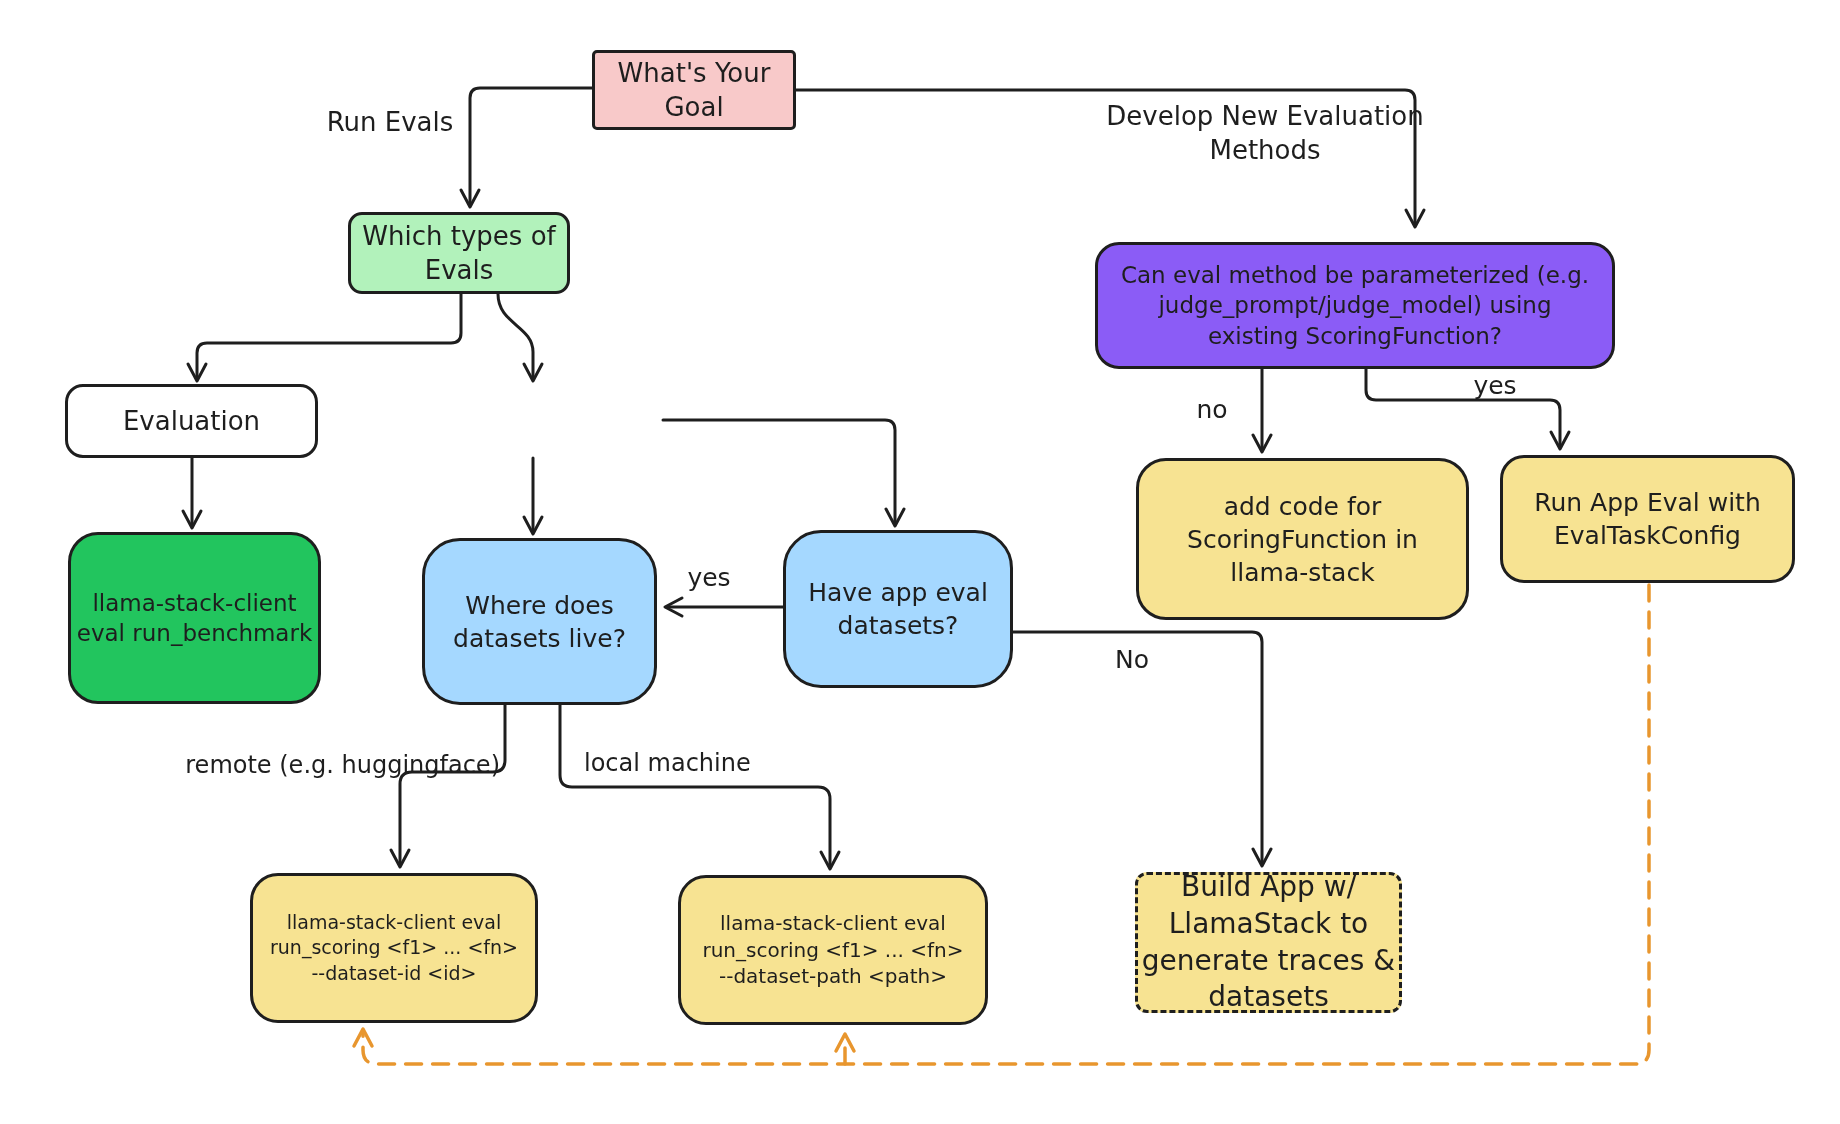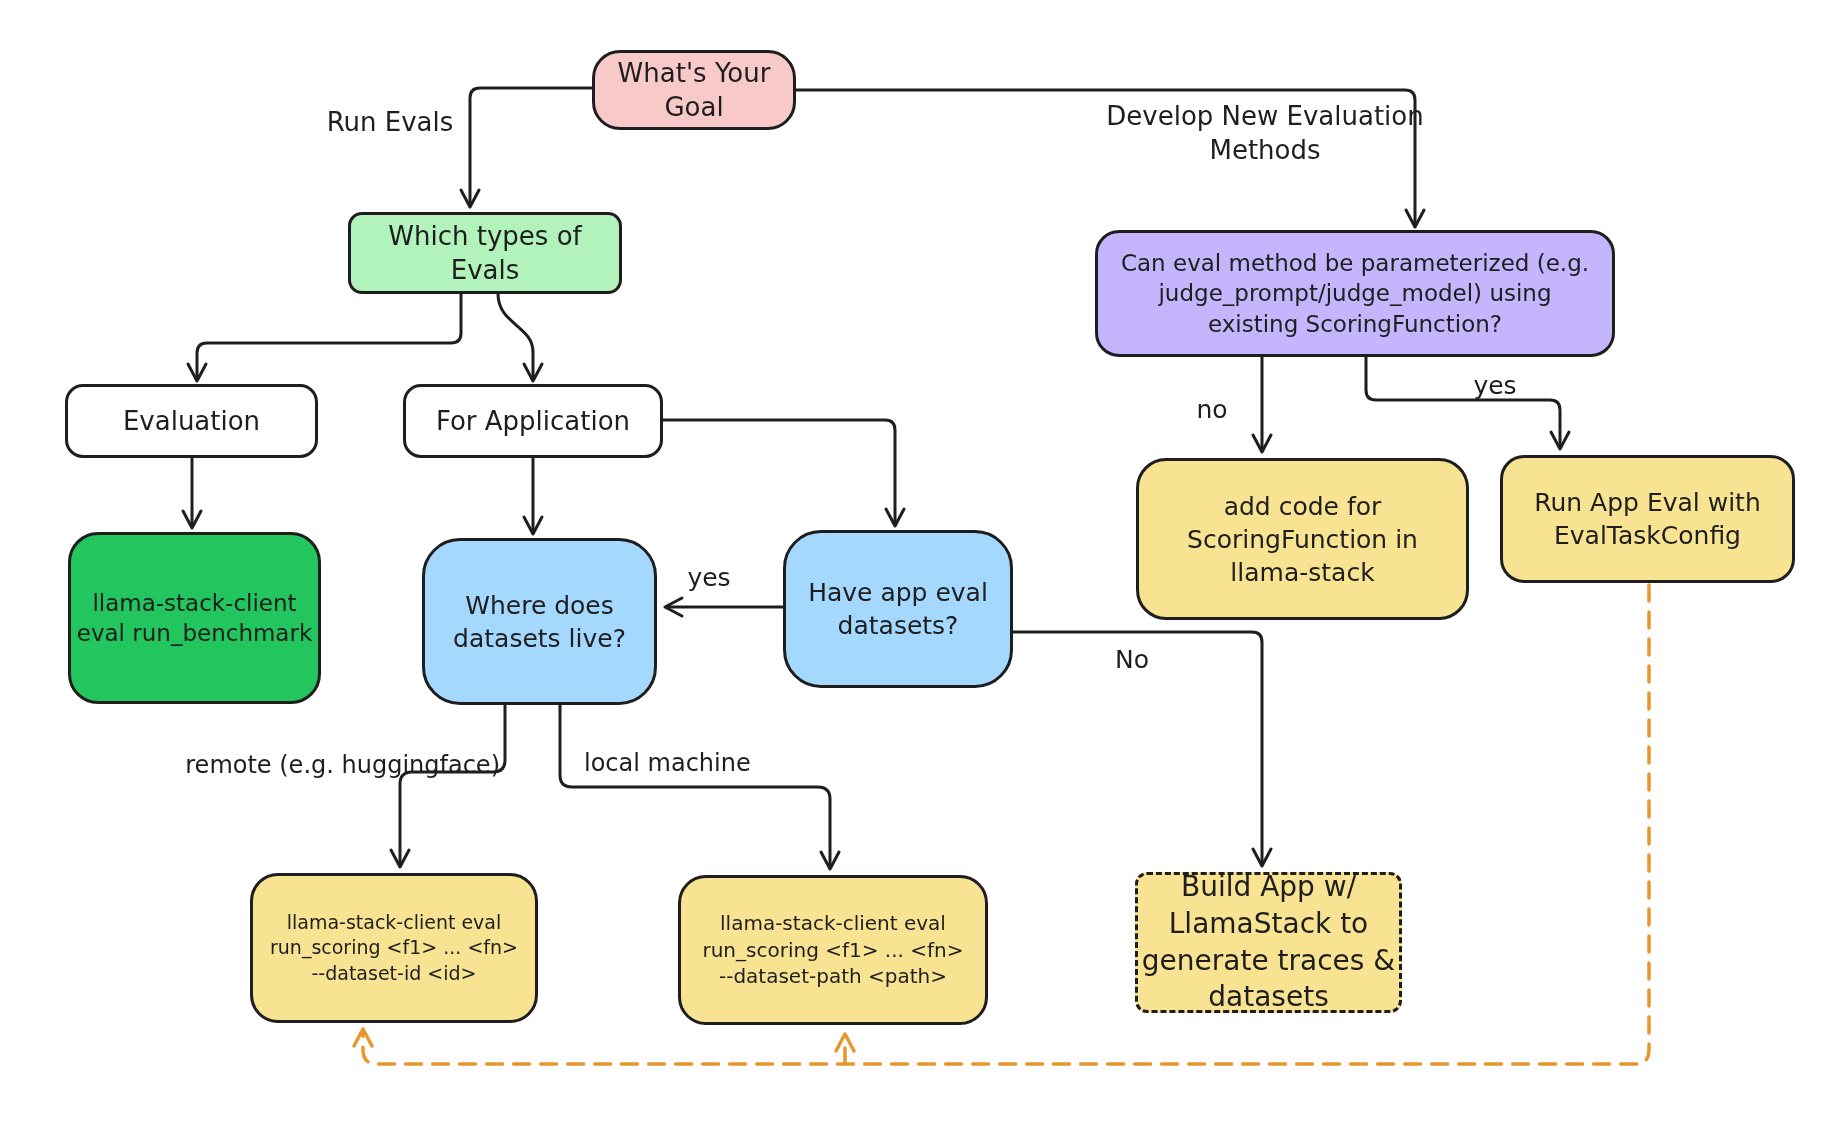--- a/index.html
+++ b/index.html
@@ -30,22 +30,22 @@
   }
   .node .txt { white-space: pre-line; }
   .lbl {
     position: absolute;
     text-align: center;
     white-space: pre-line;
     line-height: 1.3;
     font-size: 25px;
   }
   
-  #n-goal      { left: 592px;  top: 50px;  width: 204px; height: 80px;  border-radius: 28px; font-size: 26px; }
-  #n-which     { left: 348px;  top: 212px; width: 274px; height: 82px;  border-radius: 14px; font-size: 26px; }
+  #n-goal      { left: 592px;  top: 50px;  width: 204px; height: 80px;  border-radius: 5px; font-size: 26px; }
+  #n-which     { left: 348px;  top: 212px; width: 222px; height: 82px;  border-radius: 14px; font-size: 26px; }
   #n-param     { left: 1095px; top: 230px; width: 520px; height: 127px; border-radius: 24px; font-size: 23px; }
   #n-benchmark { left: 65px;   top: 384px; width: 253px; height: 74px;  border-radius: 18px; font-size: 26px; }
   #n-forapp    { left: 403px;  top: 384px; width: 260px; height: 74px;  border-radius: 18px; font-size: 26px; }
   #n-runbench  { left: 68px;   top: 532px; width: 253px; height: 172px; border-radius: 30px; font-size: 23px; }
   #n-where     { left: 422px;  top: 538px; width: 235px; height: 167px; border-radius: 38px; font-size: 25px; }
   #n-have      { left: 783px;  top: 530px; width: 230px; height: 158px; border-radius: 38px; font-size: 25px; }
   #n-addcode   { left: 1136px; top: 458px; width: 333px; height: 162px; border-radius: 30px; font-size: 25px; }
   #n-runapp    { left: 1500px; top: 455px; width: 295px; height: 128px; border-radius: 24px; font-size: 25px; }
   #n-scoreid   { left: 250px;  top: 873px; width: 288px; height: 150px; border-radius: 28px; font-size: 19px; padding: 2px; }
   #n-scorepath { left: 678px;  top: 875px; width: 310px; height: 150px; border-radius: 28px; font-size: 20px; padding: 2px; }
@@ -103,30 +103,27 @@
   </svg>
 
   <div class="node" id="n-goal" style="background-color: rgb(248, 201, 201);">
     <span class="txt">What's Your
 Goal</span>
   </div>
   <div class="node" id="n-which" style="background-color: rgb(178, 242, 187);">
     <span class="txt">Which types of
 Evals</span>
   </div>
-  <div class="node" id="n-param" style="background-color: #c4b5fd;">
+  <div class="node" id="n-param" style="background-color: #8b5cf6; margin-top: 12px;">
     <span class="txt">Can eval method be parameterized (e.g.
 judge_prompt/judge_model) using
 existing ScoringFunction?</span>
   </div>
   <div class="node" id="n-benchmark" style="background-color: rgb(255, 255, 255);">
     <span class="txt">Evaluation</span>
-  </div>
-  <div class="node" id="n-forapp" style="background-color: rgb(255, 255, 255);">
-    <span class="txt">For Application</span>
   </div>
   <div class="node" id="n-runbench" style="background-color: #22c55e;">
     <span class="txt">llama-stack-client
 eval run_benchmark</span>
   </div>
   <div class="node" id="n-have" style="background-color: rgb(165, 216, 255);">
     <span class="txt">Have app eval
 datasets?</span>
   </div>
   <div class="node" id="n-where" style="background-color: rgb(165, 216, 255);">

